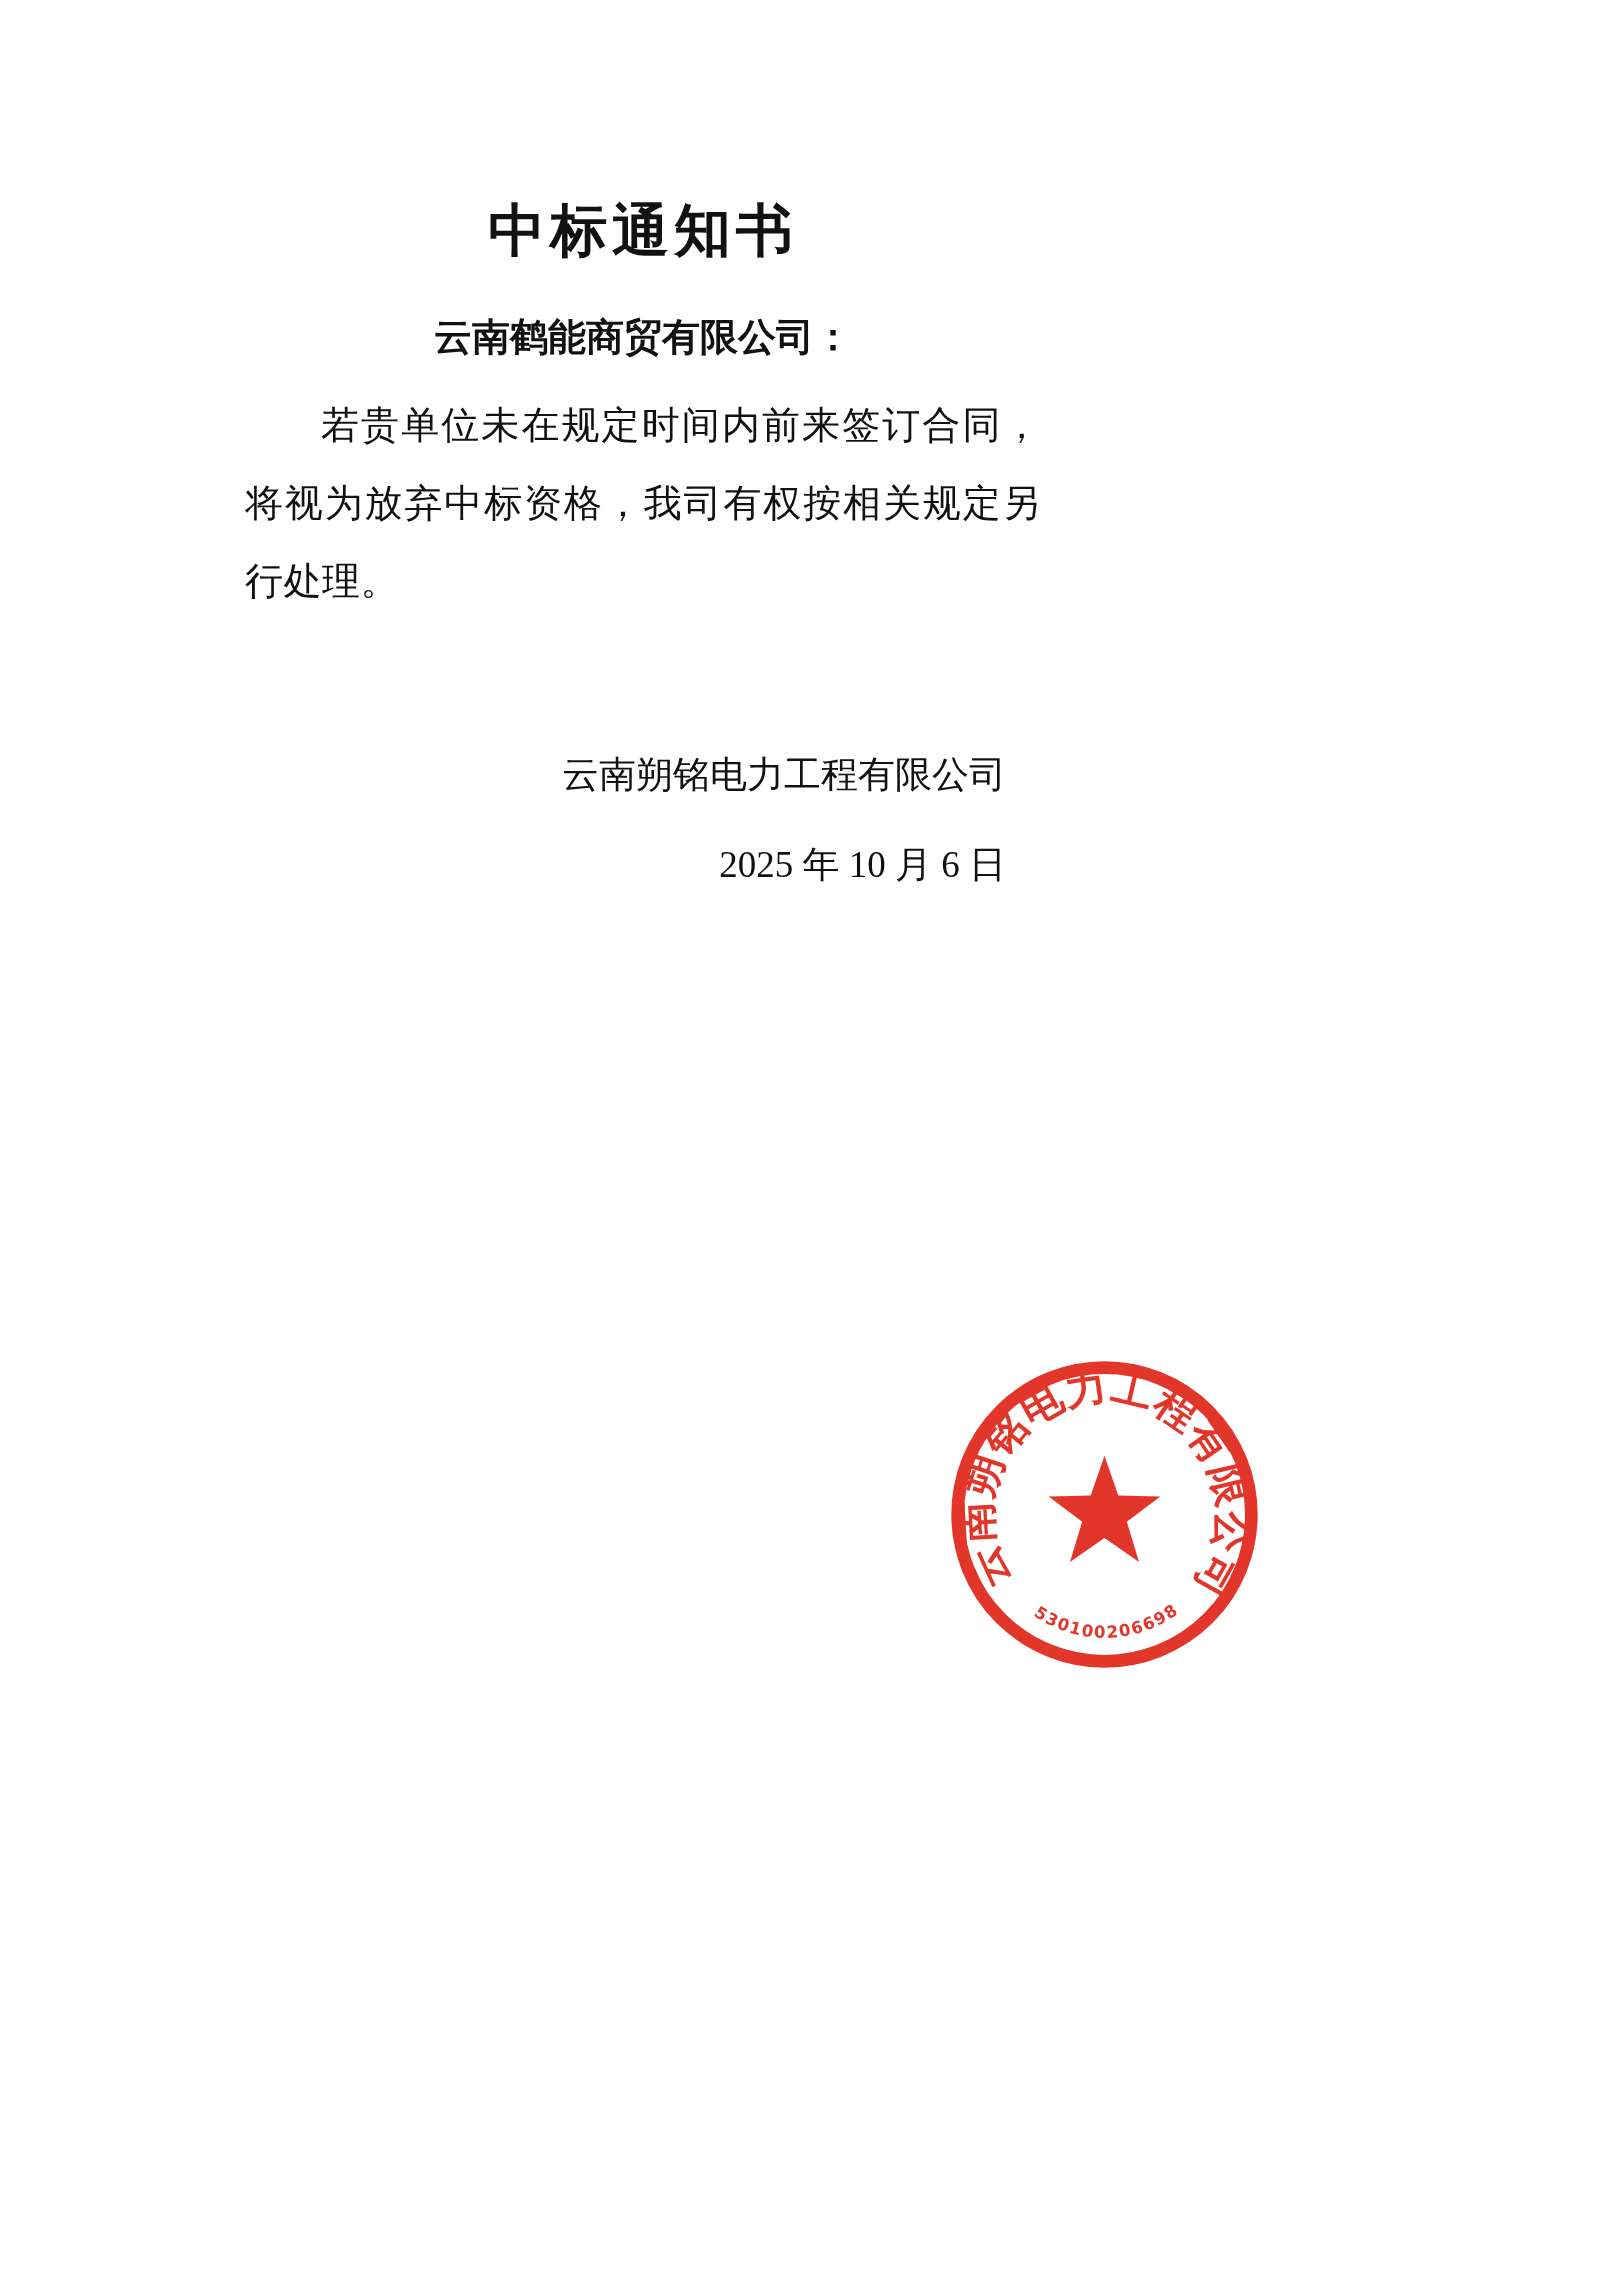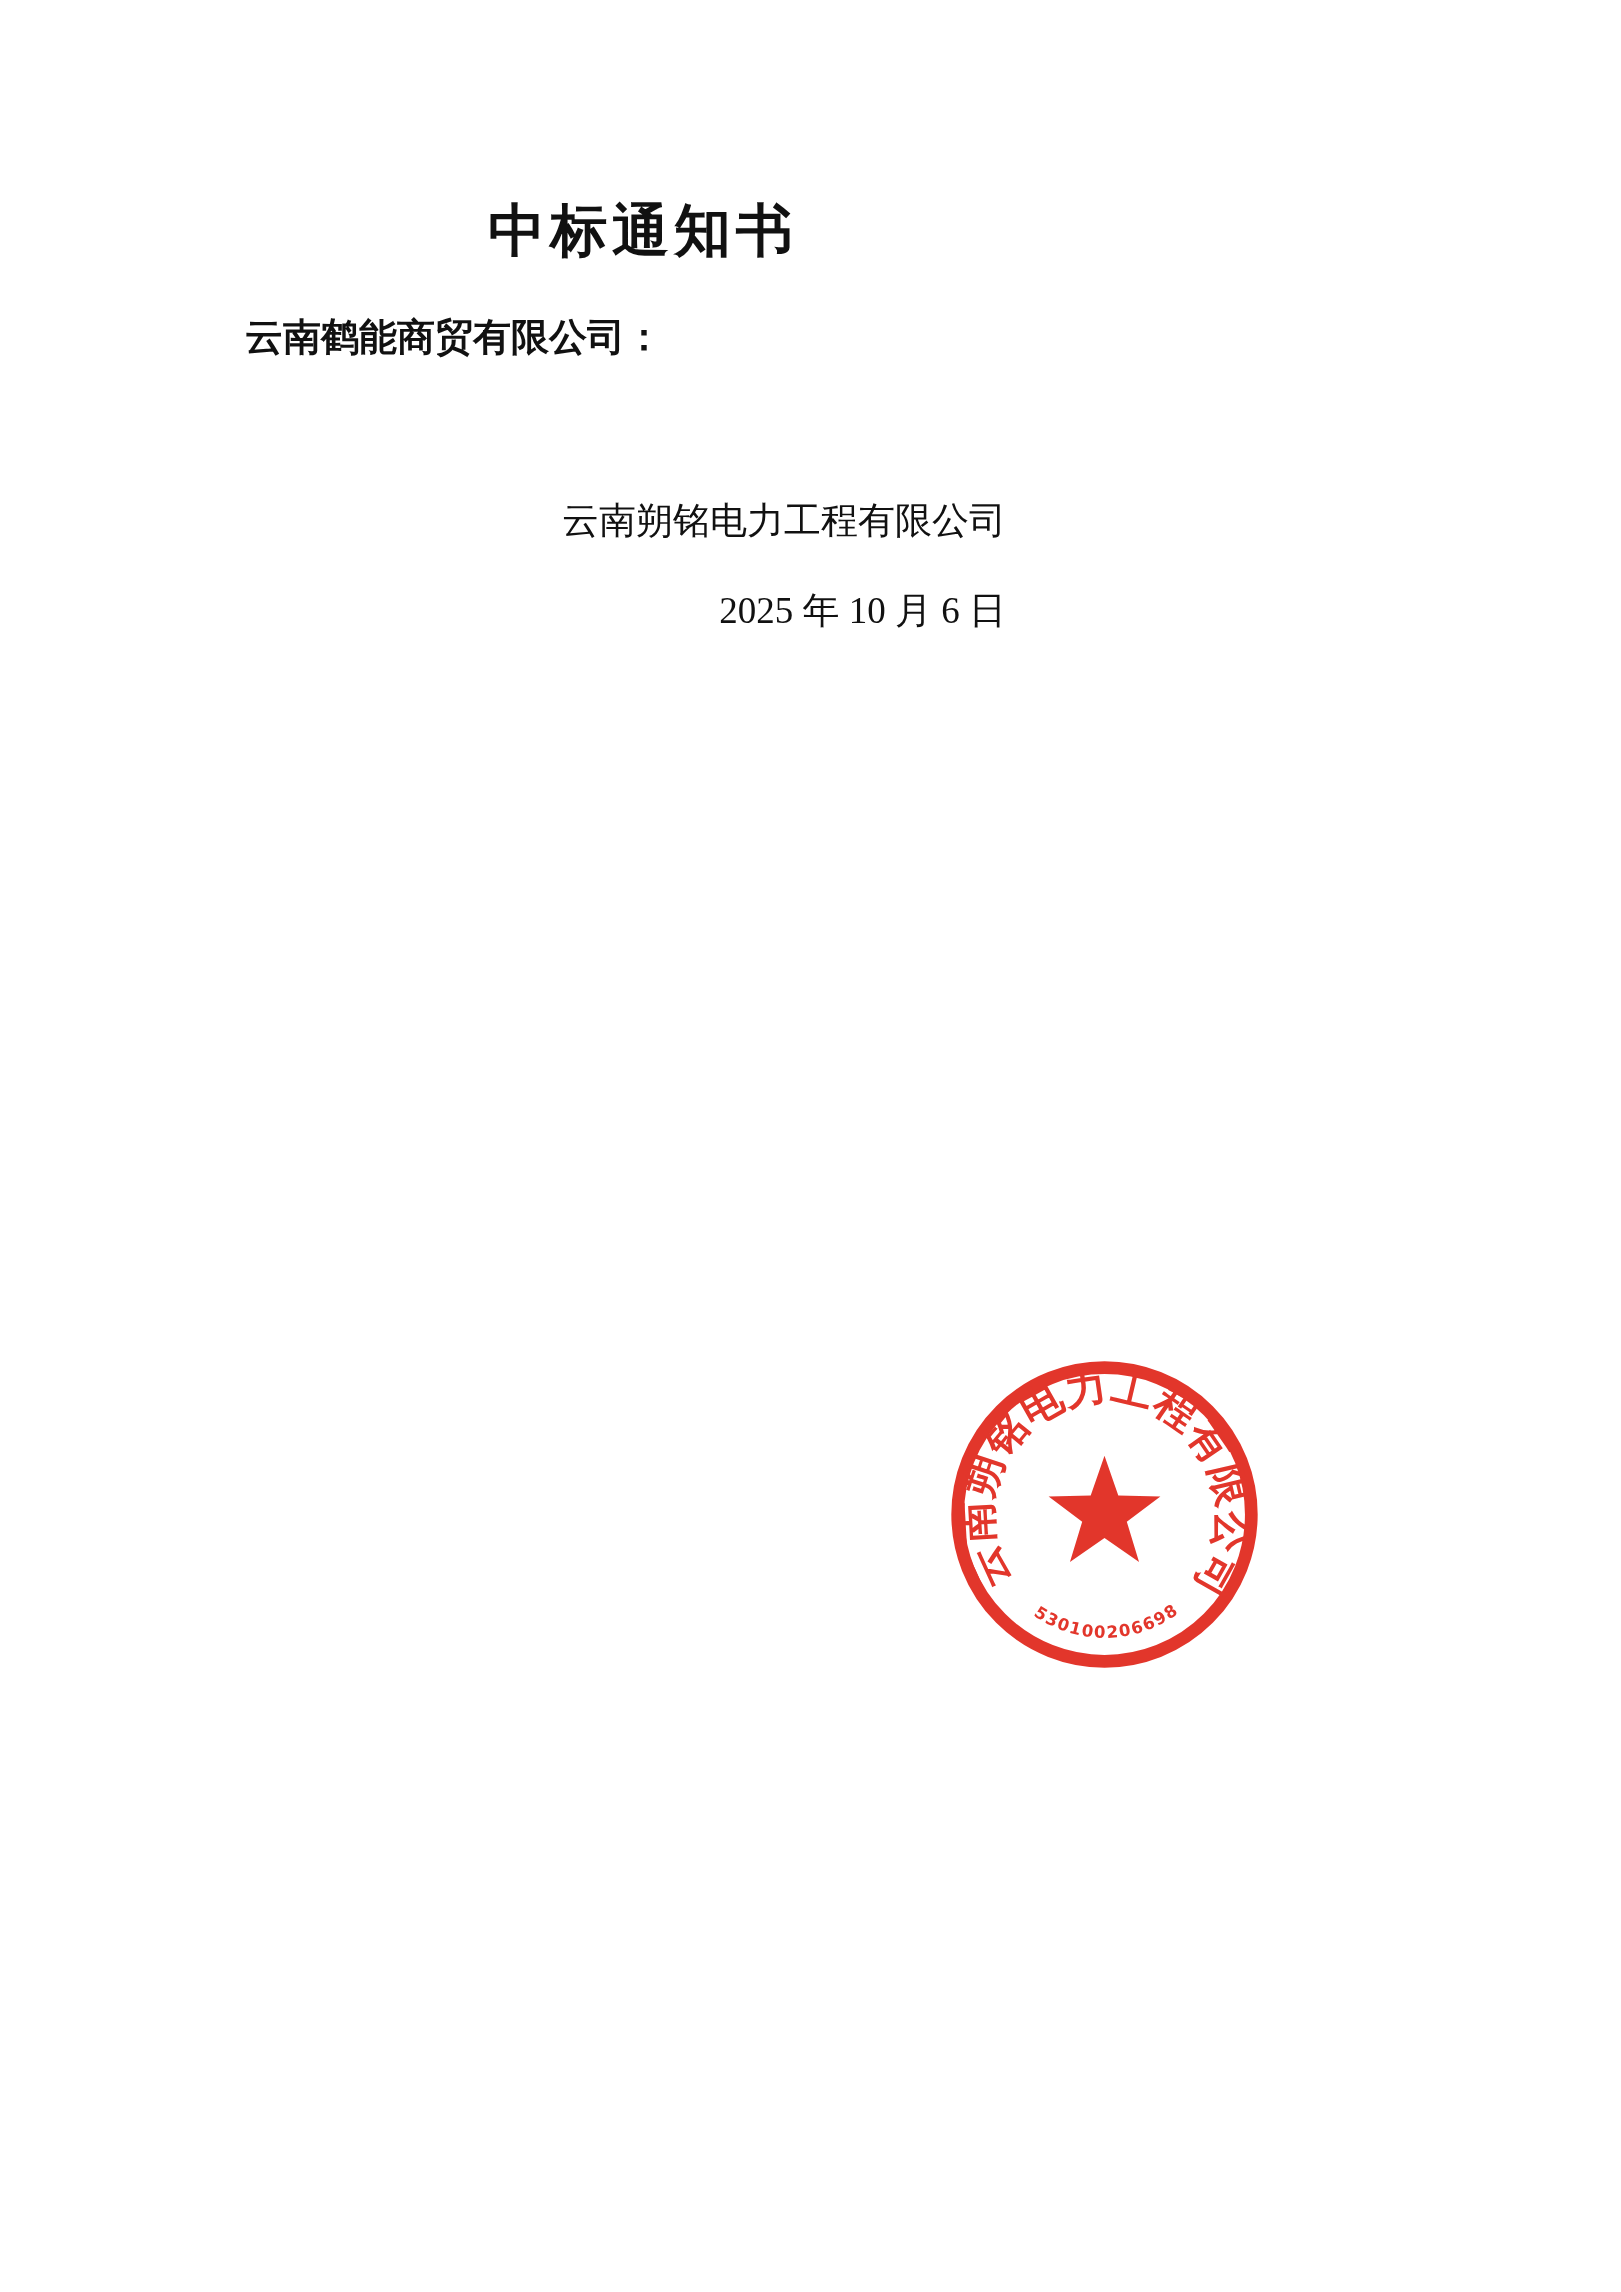--- a/index.html
+++ b/index.html
@@ -21,20 +21,21 @@
     font-size: 57px;
     font-weight: bold;
     letter-spacing: 4.9px;
     line-height: 74px;
   }
   .addressee {
     font-size: 38px;
     font-weight: bold;
     line-height: 57px;
     margin: 0 0 19.6px 0;
+    text-align: center;
   }
   p.body-para {
     margin: 0 0 9.8px 0;
     font-size: 38px;
     line-height: 78px;
     letter-spacing: 0.5px;
     text-align: justify;
     text-indent: 2em;
   }
   .signature {
@@ -74,20 +75,21 @@
 <body>
 
 <div class="page">
   <div class="content">
     <h1 class="title">中标通知书</h1>
 
     <div class="addressee">云南鹤能商贸有限公司：</div>
 
 
 
+    <p class="body-para">若贵单位未在规定时间内前来签订合同，将视为放弃中标资格，我司有权按相关规定另行处理。</p>
 
     <div class="signature">
       <div class="sig-company">云南朔铭电力工程有限公司</div>
       <div class="sig-date">2025 年 10 月 6 日</div>
     </div>
   </div>
 
   <svg class="seal" viewBox="0 0 330 330" xmlns="http://www.w3.org/2000/svg">
     <circle cx="165" cy="165" r="150" fill="none" stroke="currentColor" stroke-width="13"></circle>
     <path id="sealArcTop" d="M 73.6 236.5 A 116 116 0 1 1 256.4 236.5" fill="none"></path>

